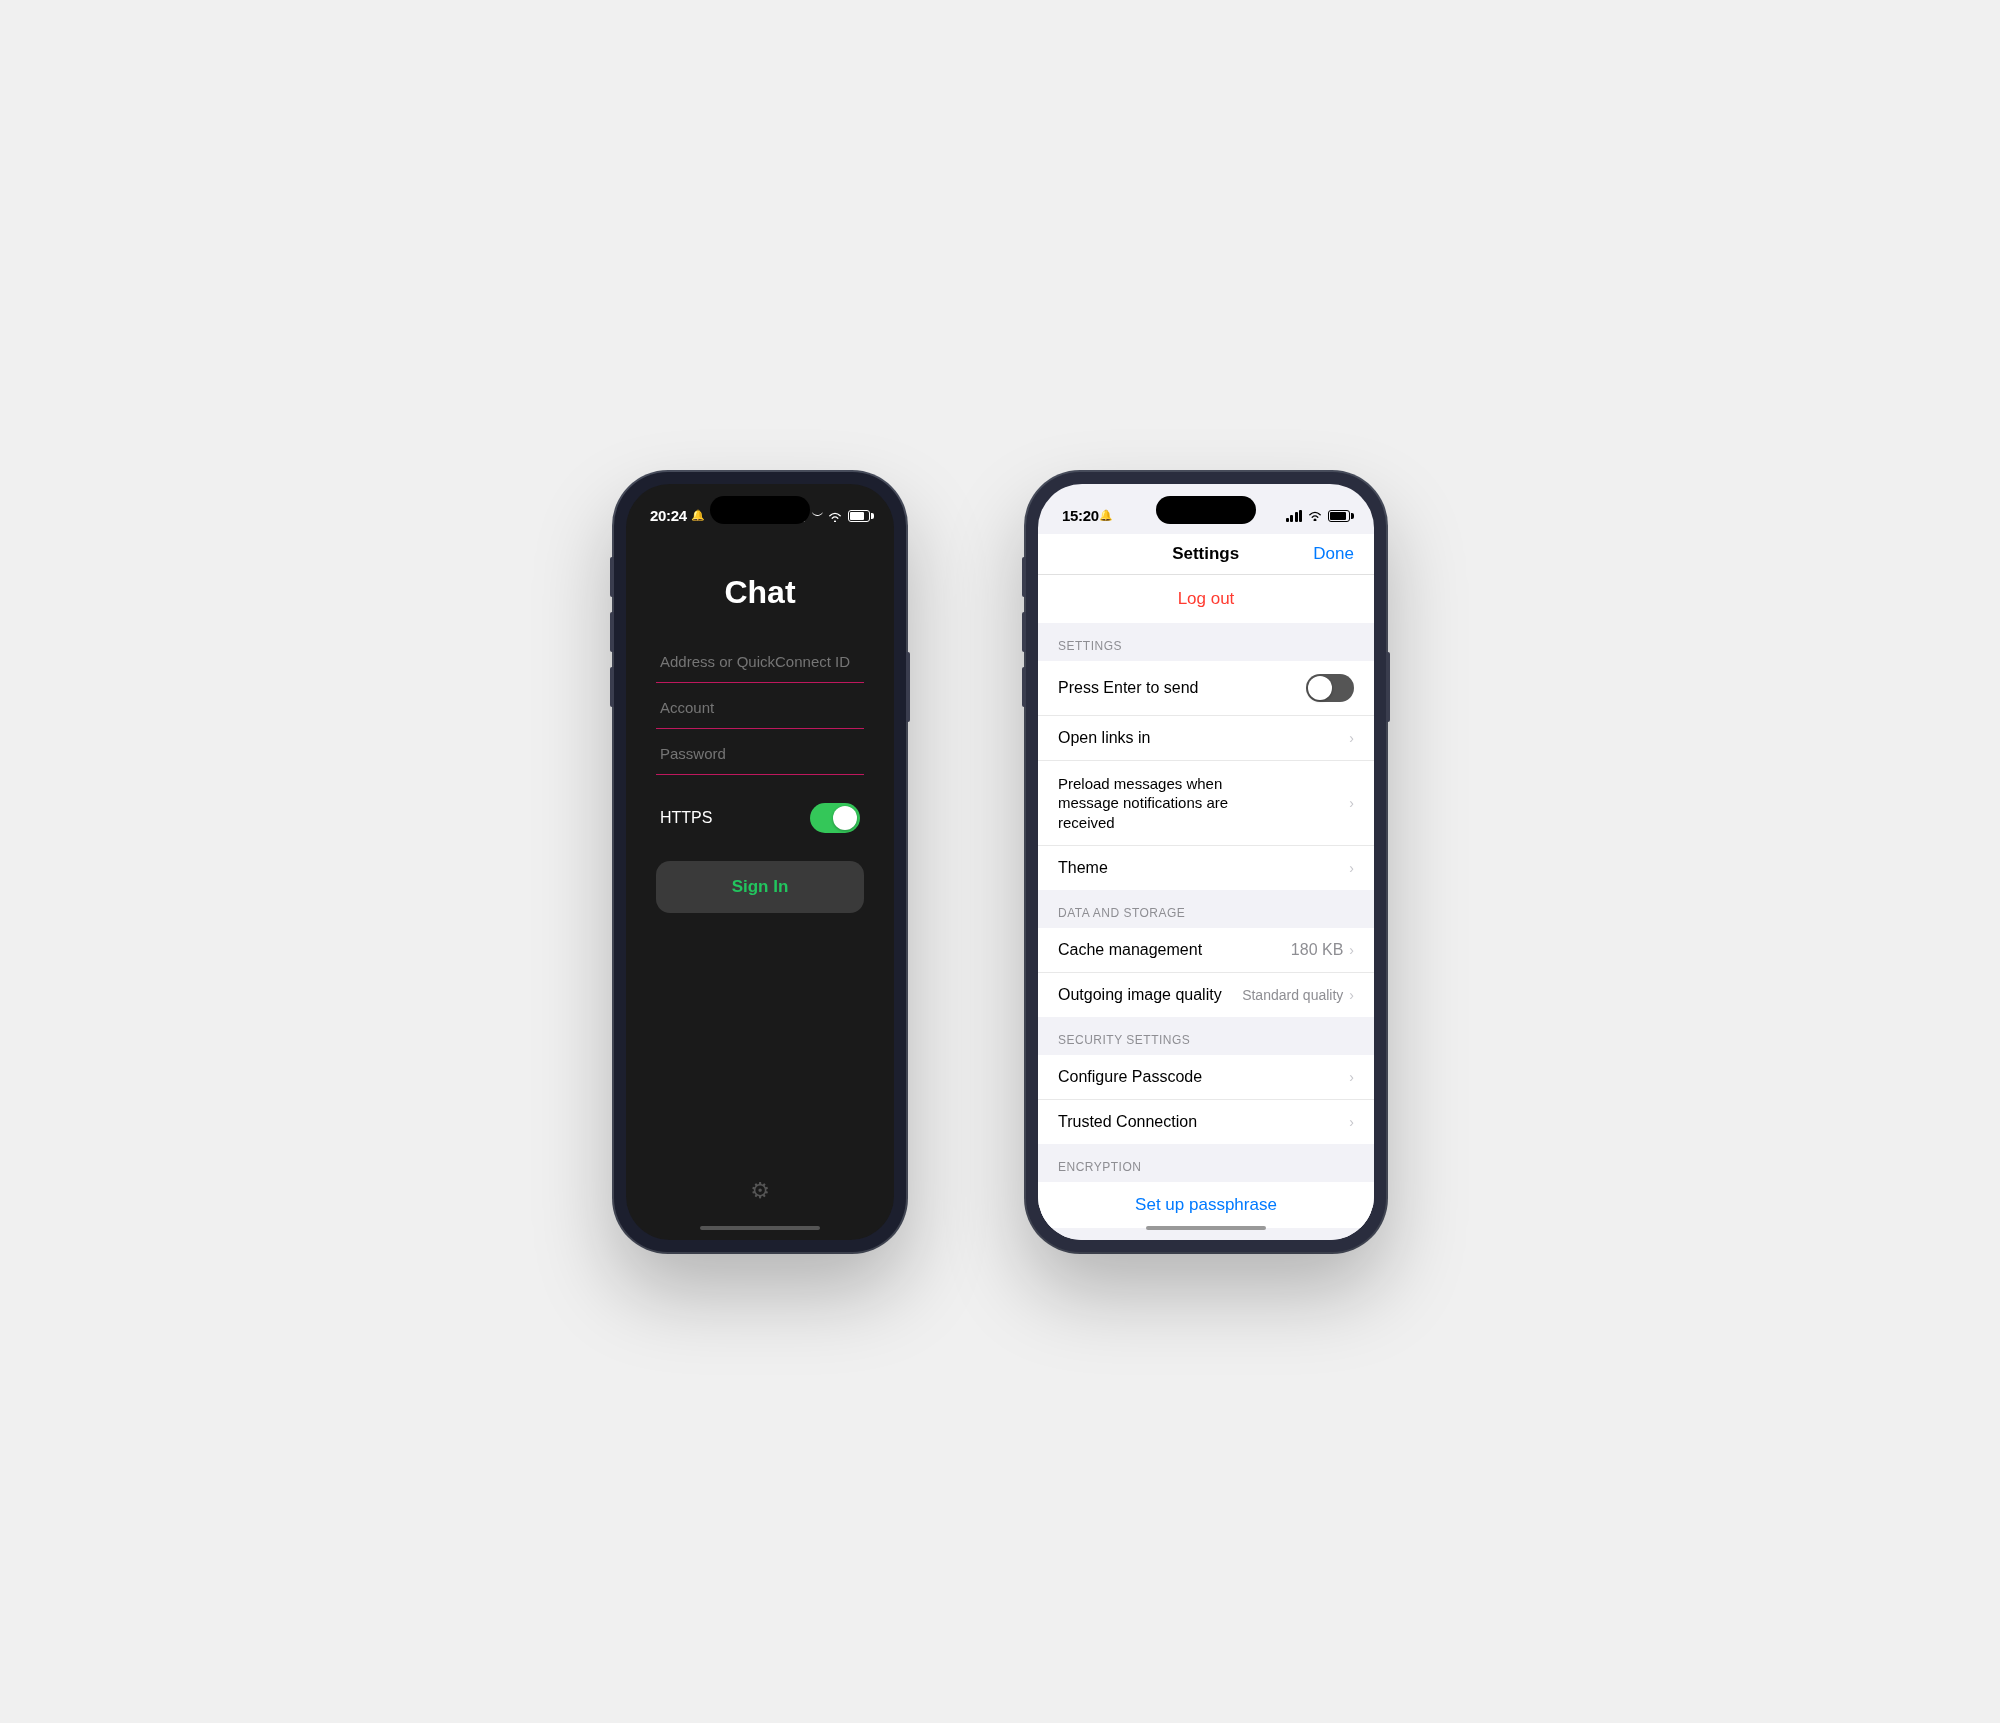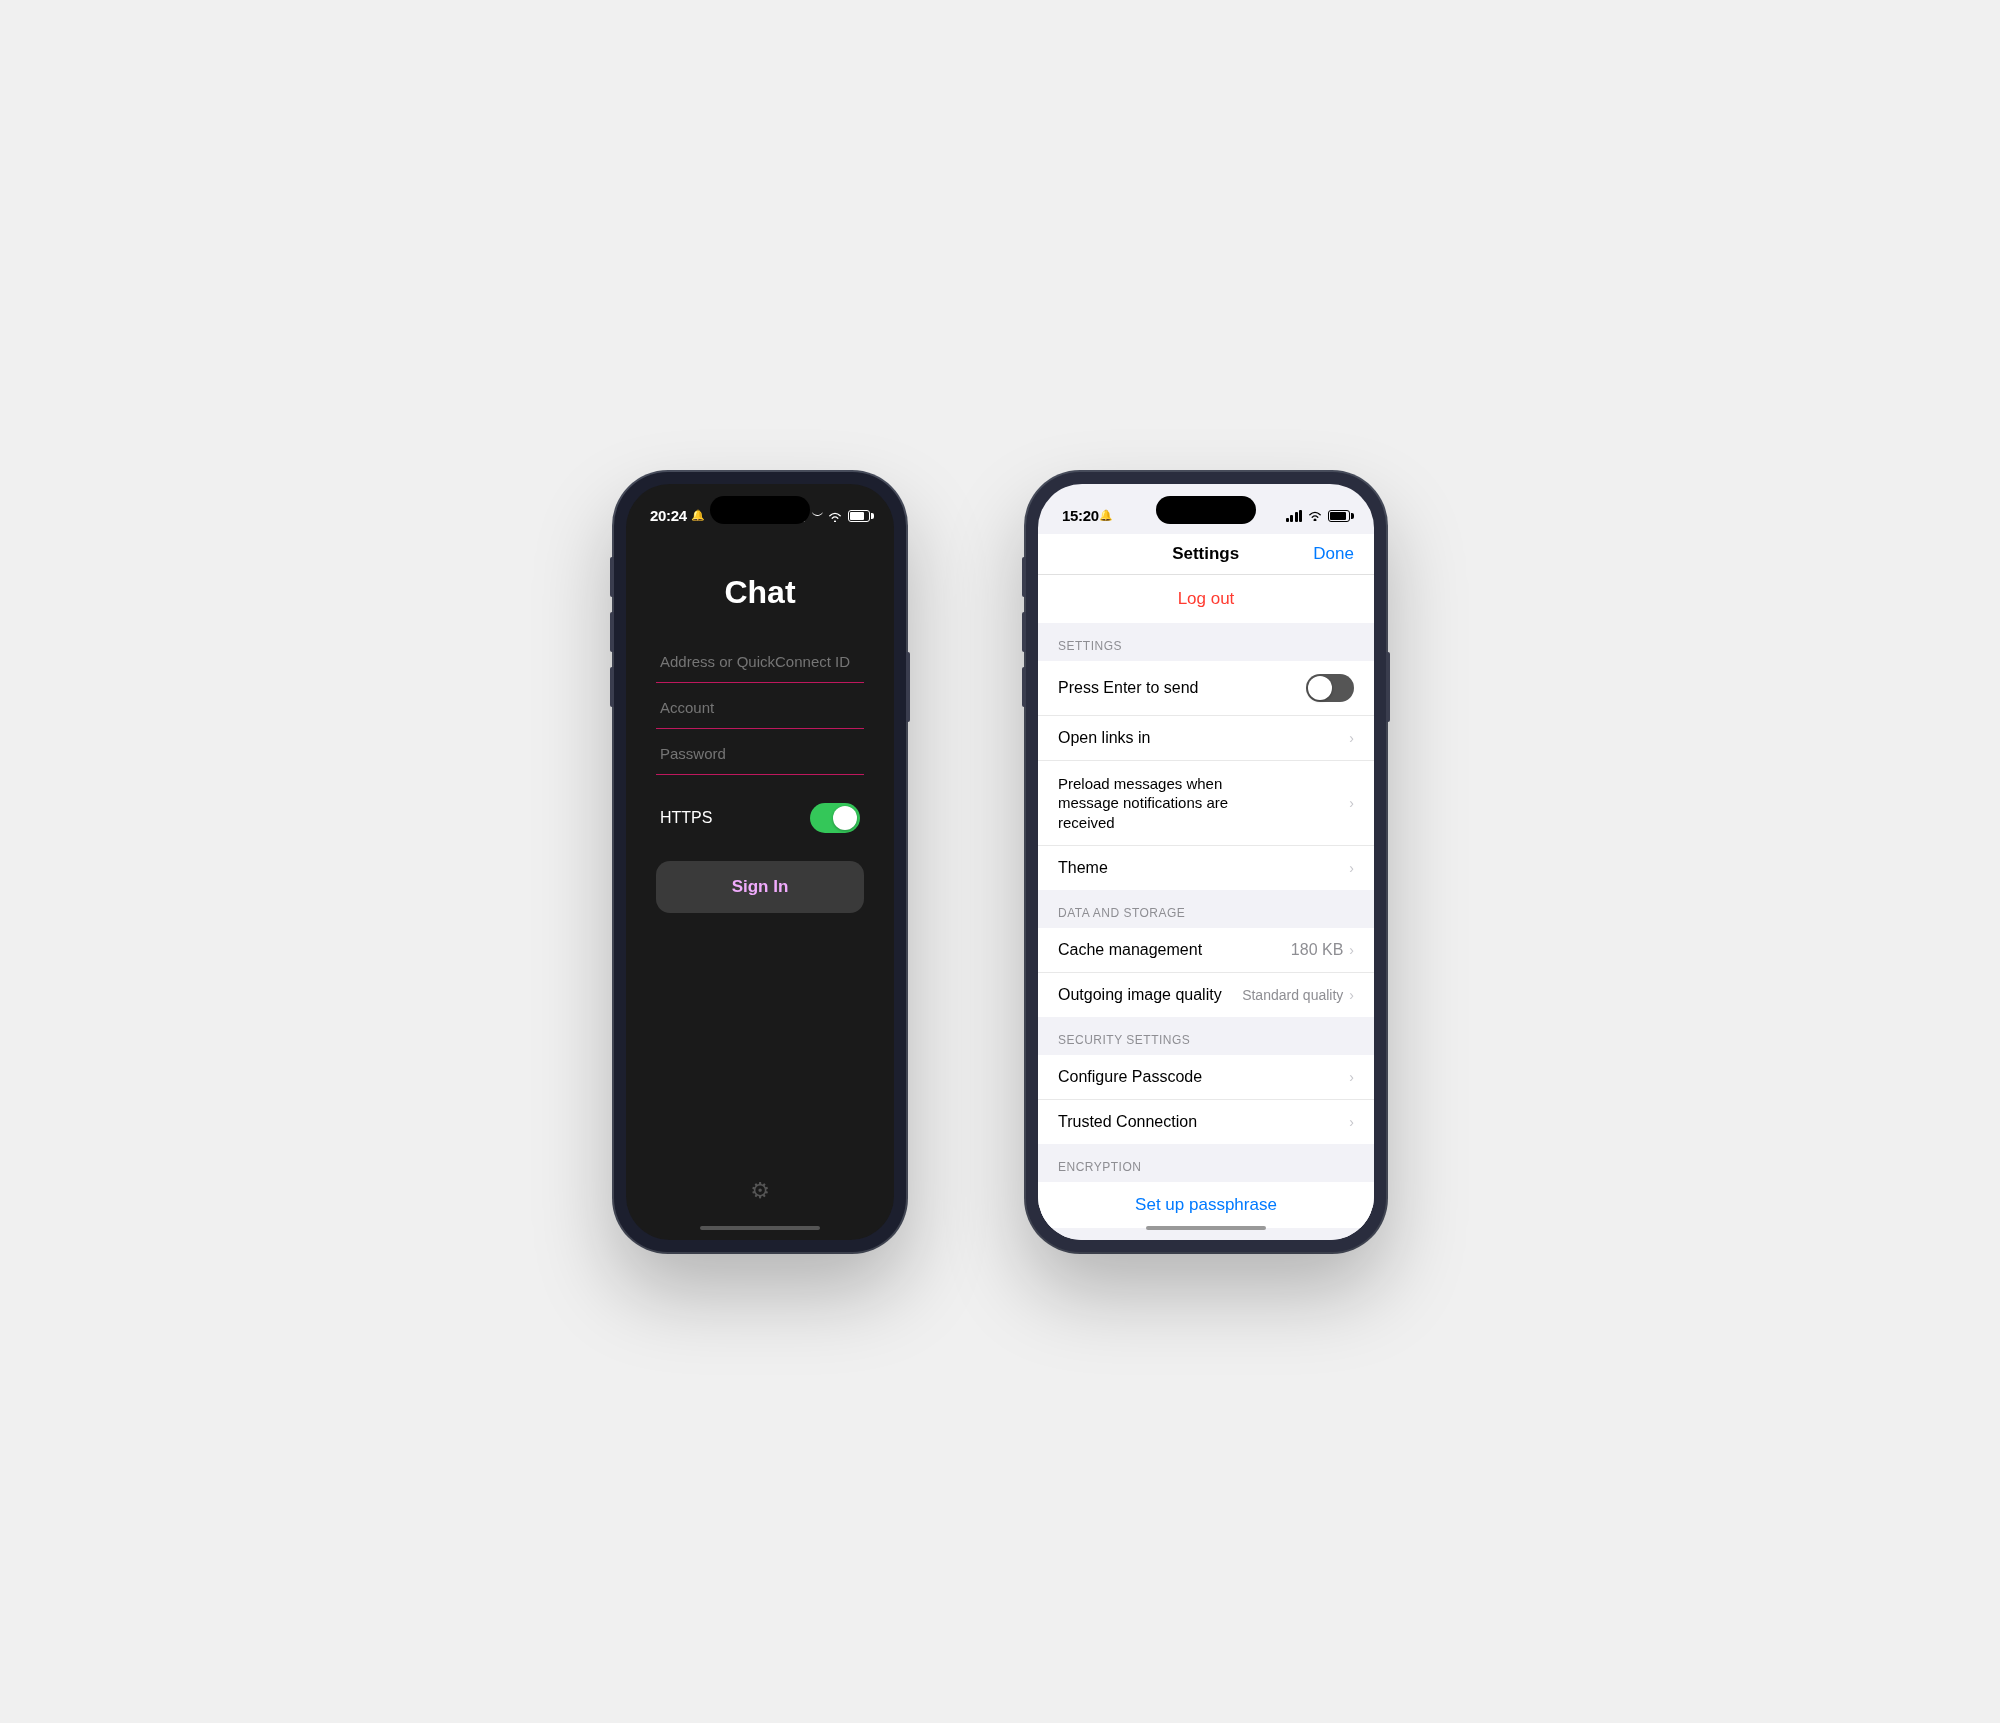--- a/index.html
+++ b/index.html
@@ -233,21 +233,21 @@
       border-radius: 50%;
       box-shadow: 0 1px 3px rgba(0,0,0,0.3);
       transition: left 0.2s;
     }
 
     .toggle-on .toggle-knob { left: 23px; }
     .toggle-off .toggle-knob { left: 3px; }
 
     .sign-in-btn {
       background: #3a3a3a;
-      color: #f0abfc;
+      color: #22c55e;
       border: none;
       border-radius: 14px;
       padding: 16px;
       font-size: 17px;
       font-weight: 600;
       width: 100%;
       margin-top: 16px;
       cursor: pointer;
     }
 

